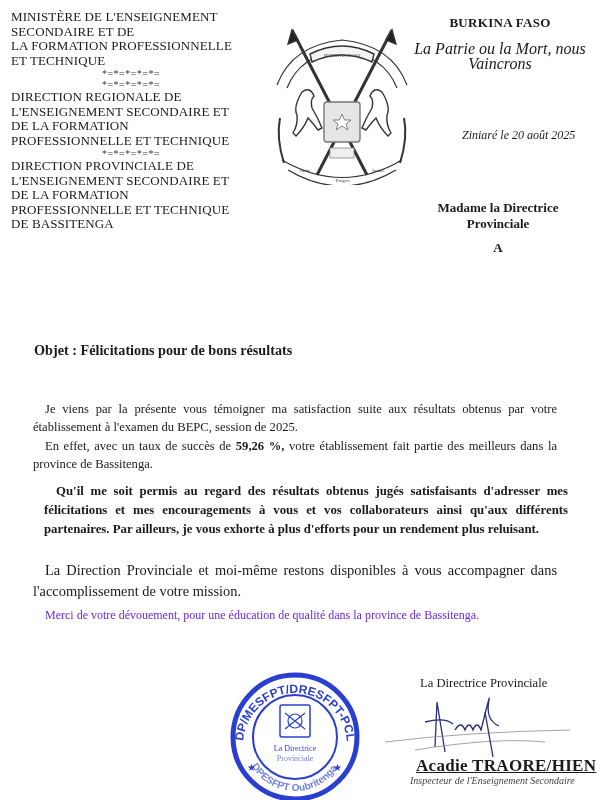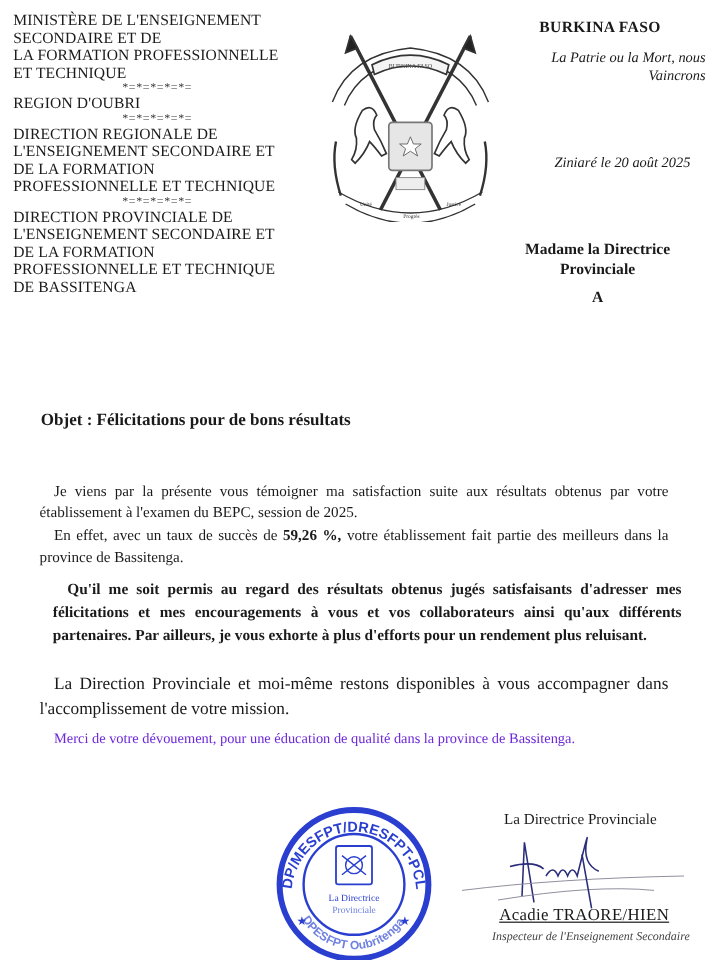--- a/index.html
+++ b/index.html
@@ -5,48 +5,47 @@
   html, body { margin: 0; padding: 0; background: #ffffff; }
   body { width: 600px; height: 800px; position: relative; overflow: hidden;
          font-family: "Liberation Serif", "DejaVu Serif", serif; color: #1a1a1a; }
   .abs { position: absolute; }
   .hdr-left { left: 11px; top: 10px; width: 270px; }
   .hdr-left .line { font-weight: normal; font-size: 13px; line-height: 14.5px; letter-spacing: 0.1px; white-space: nowrap; }
   .hdr-left .sep { font-size: 10px; line-height: 11px; text-align: center; width: 240px; color: #333; letter-spacing: 0.5px; }
   .emblem { left: 272px; top: 10px; width: 140px; height: 175px; }
   .hdr-right { left: 400px; top: 15px; width: 200px; text-align: center; }
   .country { font-weight: bold; font-size: 13px; letter-spacing: 0.3px; margin-top: 0px; }
-  .motto { font-style: italic; font-size: 12px; line-height: 15px; margin-top: 10px; text-align: right; }
+  .motto { font-style: italic; font-size: 16px; line-height: 15px; margin-top: 10px; }
   .date { font-style: italic; font-size: 12px; position: absolute; left: 462px; top: 128px; }
   .recipients { left: 408px; top: 200px; width: 180px; text-align: center; font-weight: bold; font-size: 13px; line-height: 15.5px; }
   .recipients .a { margin: 9px 0 9px; }
   .subject { left: 34px; top: 342px; font-weight: bold; font-size: 14.2px; }
   .para { position: absolute; left: 33px; width: 524px; font-size: 12.6px; line-height: 18px; text-align: justify; }
   .p1 { top: 400px; }
   .p2 { top: 437px; }
   .p3 { top: 482px; font-weight: bold; font-size: 12.8px; line-height: 19px; margin-left: 11px; }
   .p4 { top: 560px; font-size: 14.4px; line-height: 21px; }
   .p5 { top: 606px; font-size: 12px; color: #6d28d9; }
   .indent { display: inline-block; width: 12px; }
   .sig-title { left: 420px; top: 676px; font-size: 12.6px; }
-  .sig-name { left: 416px; top: 756px; font-weight: normal; font-size: 14px; text-decoration: underline; letter-spacing: 0.3px; }
+  .sig-name { left: 416px; top: 756px; font-weight: bold; font-size: 17px; text-decoration: underline; letter-spacing: 0.3px; }
   .sig-role { left: 410px; top: 775px; font-style: italic; font-size: 10px; color: #444; font-family: Liberation Serif, serif; }
   .stamp { left: 225px; top: 667px; width: 140px; height: 140px; }
   .signature { left: 375px; top: 692px; width: 200px; height: 70px; }
 </style>
 </head>
 <body>
 
 <div class="abs hdr-left">
   <div class="line">MINISTÈRE DE L'ENSEIGNEMENT</div>
   <div class="line">SECONDAIRE ET DE</div>
   <div class="line">LA FORMATION PROFESSIONNELLE</div>
   <div class="line">ET TECHNIQUE</div>
   <div class="sep">*=*=*=*=*=</div>
-  <div class="line">REGION D'OUBRI</div>
   <div class="sep">*=*=*=*=*=</div>
   <div class="line">DIRECTION REGIONALE DE</div>
   <div class="line">L'ENSEIGNEMENT SECONDAIRE ET</div>
   <div class="line">DE LA FORMATION</div>
   <div class="line">PROFESSIONNELLE ET TECHNIQUE</div>
   <div class="sep">*=*=*=*=*=</div>
   <div class="line">DIRECTION PROVINCIALE DE</div>
   <div class="line">L'ENSEIGNEMENT SECONDAIRE ET</div>
   <div class="line">DE LA FORMATION</div>
   <div class="line">PROFESSIONNELLE ET TECHNIQUE</div>

